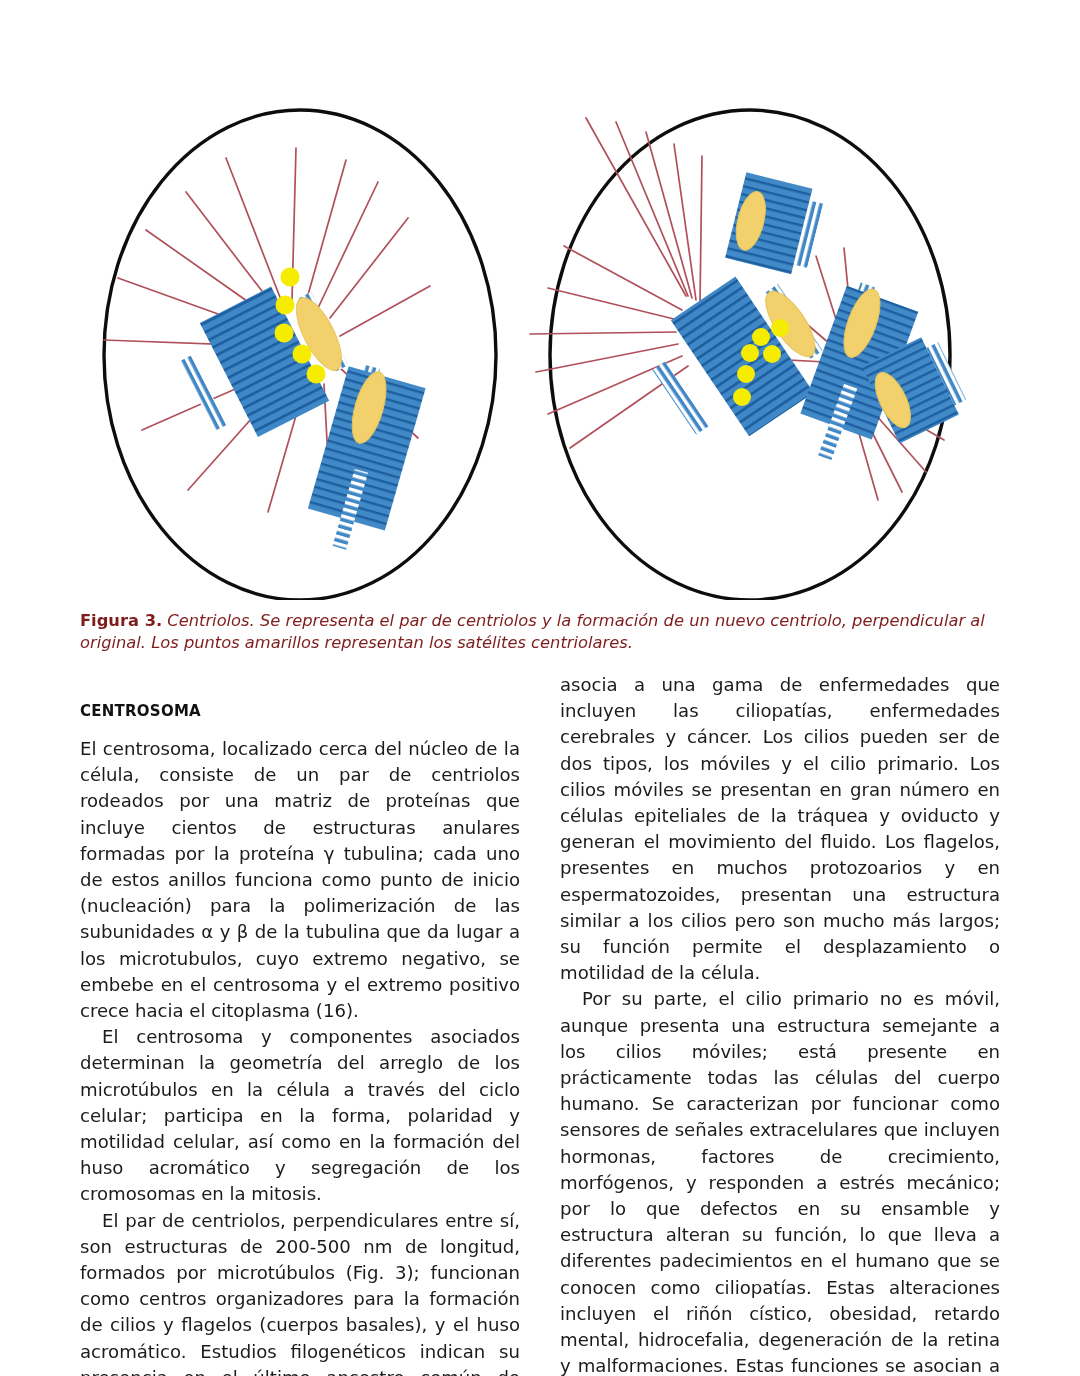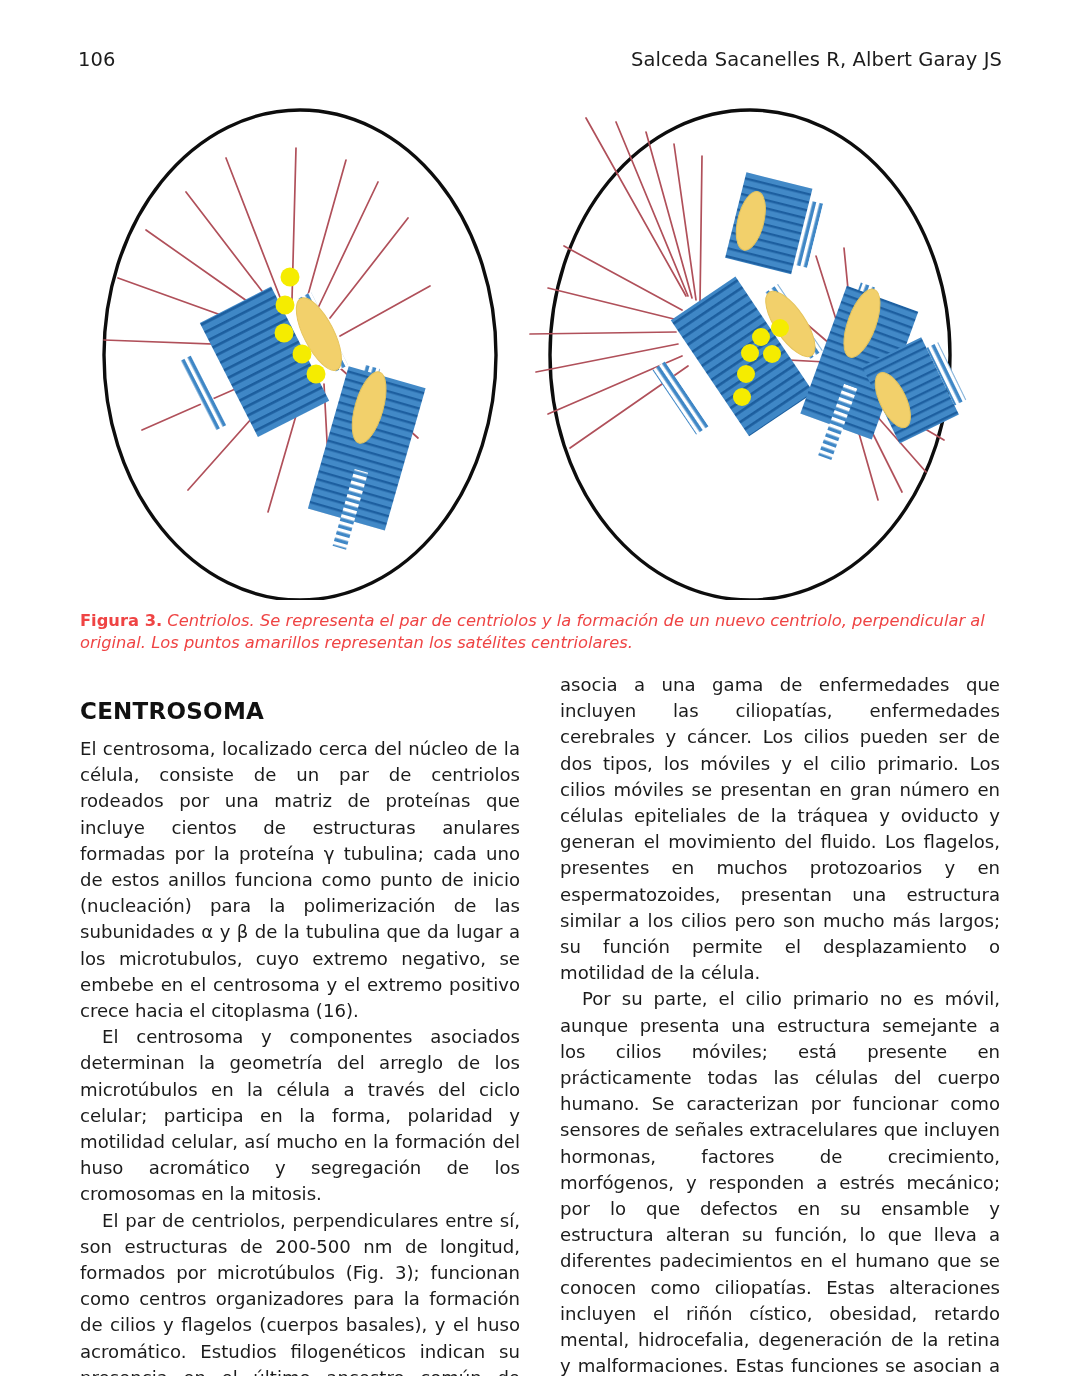--- a/index.html
+++ b/index.html
@@ -52,21 +52,21 @@
 
   
   .caption {
     position: absolute;
     left: 80px;
     top: 610px;
     width: 920px;
     font-size: 16.3px;
     line-height: 21.5px;
     font-style: italic;
-    color: #ef4444;
+    color: #7f1d1d;
     text-align: left;
   }
   .caption .lead {
     font-weight: bold;
     font-style: normal;
   }
 
   
   .columns {
     position: absolute;
@@ -90,39 +90,35 @@
     margin: 0;
     text-align: justify;
     text-justify: inter-word;
     hyphens: none;
   }
   .col p.indent { text-indent: 22px; }
   .col p.flush  { text-indent: 0; }
 
   h2.section-head {
     margin: 0;
-    font-size: 23px;
+    font-size: 15px;
     line-height: 26px;
     font-weight: bold;
     letter-spacing: 0.25px;
     color: #111;
   }
 
   .gap-sm { height: 26px; }
   .gap-head { height: 12px; }
 </style>
 </head>
 <body>
 
 <div class="page">
 
-  <div class="runhead">
-    <span class="folio">106</span>
-    <span class="authors">Salceda Sacanelles R, Albert Garay JS</span>
-  </div>
 
   <div class="figure-block">
     <svg class="figure-svg" viewBox="0 0 924 500" xmlns="http://www.w3.org/2000/svg">
       <defs>
 
         <pattern id="stripeV" width="8.5" height="10" patternUnits="userSpaceOnUse">
           <rect width="8.5" height="10" fill="#3f87c6"></rect>
           <rect x="0" y="0" width="2.6" height="10" fill="#1c5e9e"></rect>
         </pattern>
         <pattern id="stripeV2" width="8" height="10" patternUnits="userSpaceOnUse">
@@ -256,21 +252,21 @@
     <span class="lead">Figura 3.</span><span> Centriolos. Se representa el par de centriolos y la formación de un nuevo centriolo, perpendicular al original. Los puntos amarillos representan los satélites centriolares.</span>
   </div>
 
   <div class="columns">
 
     <div class="col left">
       <div class="gap-sm"></div>
       <h2 class="section-head">CENTROSOMA</h2>
       <div class="gap-head"></div>
       <p class="flush">El centrosoma, localizado cerca del núcleo de la célula, consiste de un par de centriolos rodeados por una matriz de proteínas que incluye cientos de estructuras anulares formadas por la proteína γ tubulina; cada uno de estos anillos funciona como punto de inicio (nucleación) para la polimerización de las subunidades α y β de la tubulina que da lugar a los microtubulos, cuyo extremo negativo, se embebe en el centrosoma y el extremo positivo crece hacia el citoplasma (16).</p>
-      <p class="indent">El centrosoma y componentes asociados determinan la geometría del arreglo de los microtúbulos en la célula a través del ciclo celular; participa en la forma, polaridad y motilidad celular, así mucho en la formación del huso acromático y segregación de los cromosomas en la mitosis.</p>
+      <p class="indent">El centrosoma y componentes asociados determinan la geometría del arreglo de los microtúbulos en la célula a través del ciclo celular; participa en la forma, polaridad y motilidad celular, así como en la formación del huso acromático y segregación de los cromosomas en la mitosis.</p>
       <p class="indent">El par de centriolos, perpendiculares entre sí, son estructuras de 200-500 nm de longitud, formados por microtúbulos (Fig. 3); funcionan como centros organizadores para la formación de cilios y flagelos (cuerpos basales), y el huso acromático. Estudios filogenéticos indican su presencia en el último ancestro común de eucariontes y que se perdieron en algunas ramas, como hongos y plantas vasculares (17).  La alteración del centriolo/cuerpo basal se</p>
     </div>
 
     <div class="col right">
       <p class="flush">asocia a una gama de enfermedades que incluyen las ciliopatías, enfermedades cerebrales y cáncer. Los cilios pueden ser de dos tipos, los móviles y el cilio primario. Los cilios móviles se presentan en gran número en células epiteliales de la tráquea y oviducto y generan el movimiento del fluido. Los flagelos, presentes en muchos protozoarios y en espermatozoides, presentan una estructura similar a los cilios pero son mucho más largos; su función permite el desplazamiento o motilidad de la célula.</p>
       <p class="indent">Por su parte, el cilio primario no es móvil, aunque presenta una estructura semejante a los cilios móviles; está presente en prácticamente todas las células del cuerpo humano. Se caracterizan por funcionar como sensores de señales extracelulares que incluyen hormonas, factores de crecimiento, morfógenos, y responden a estrés mecánico; por lo que defectos en su ensamble y estructura alteran su función, lo que lleva a diferentes padecimientos en el humano que se conocen como ciliopatías. Estas alteraciones incluyen el riñón cístico, obesidad, retardo mental, hidrocefalia, degeneración de la retina y malformaciones. Estas funciones se asocian a una modificación del cilio, de la que existen varios ejemplos sobresalientes: el cilio que se diferencia como la región fotosensible de los fotorreceptores de la retina de los vertebrados; los cilios modificados</p>
     </div>
 
   </div>
 

